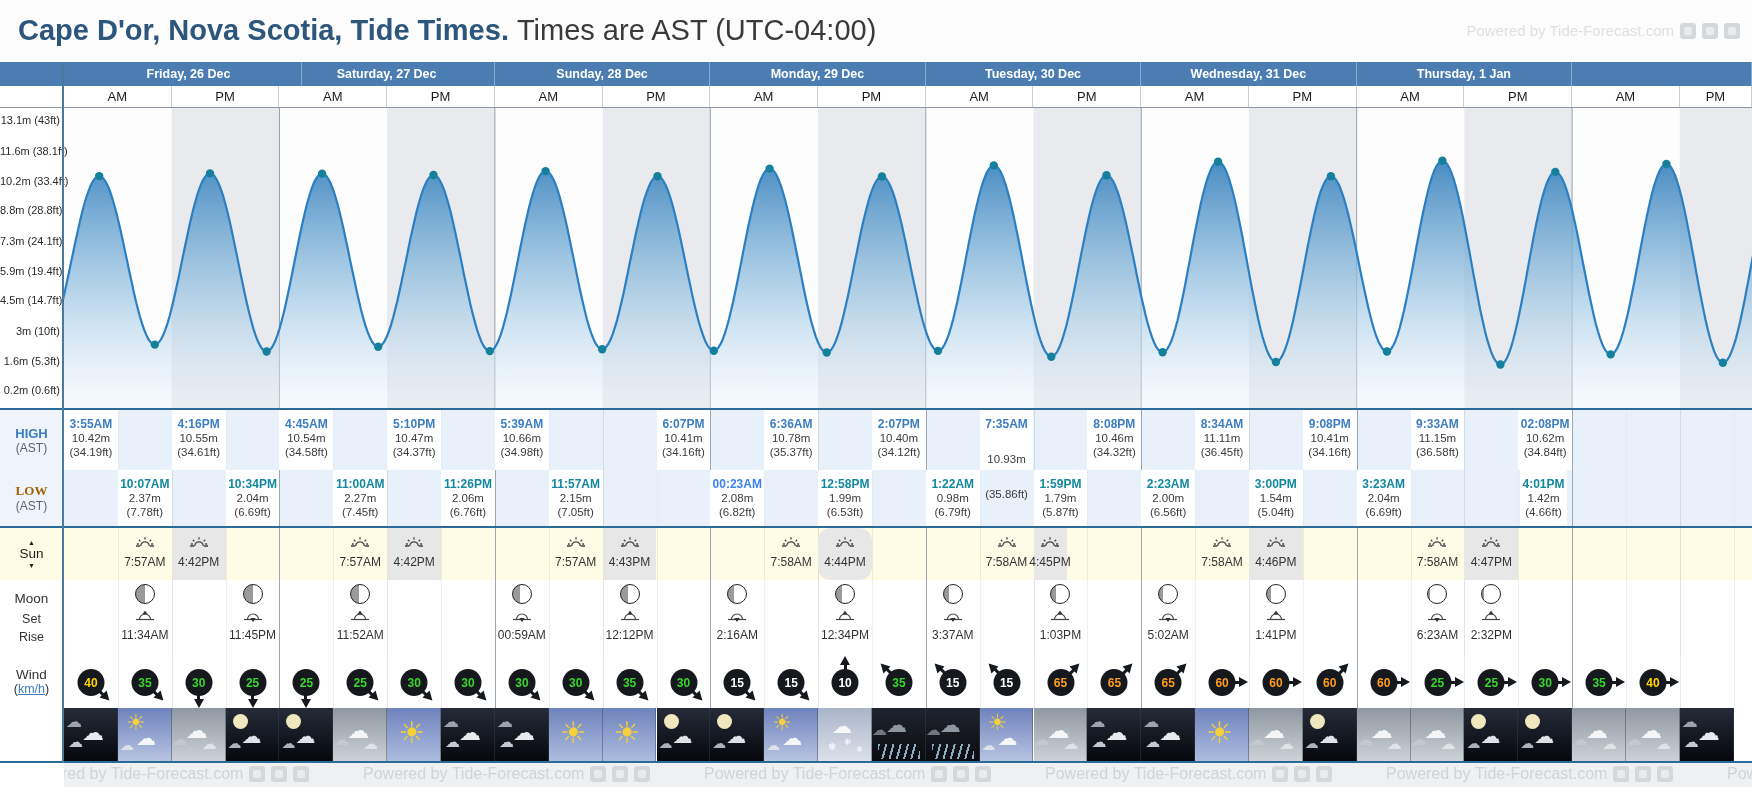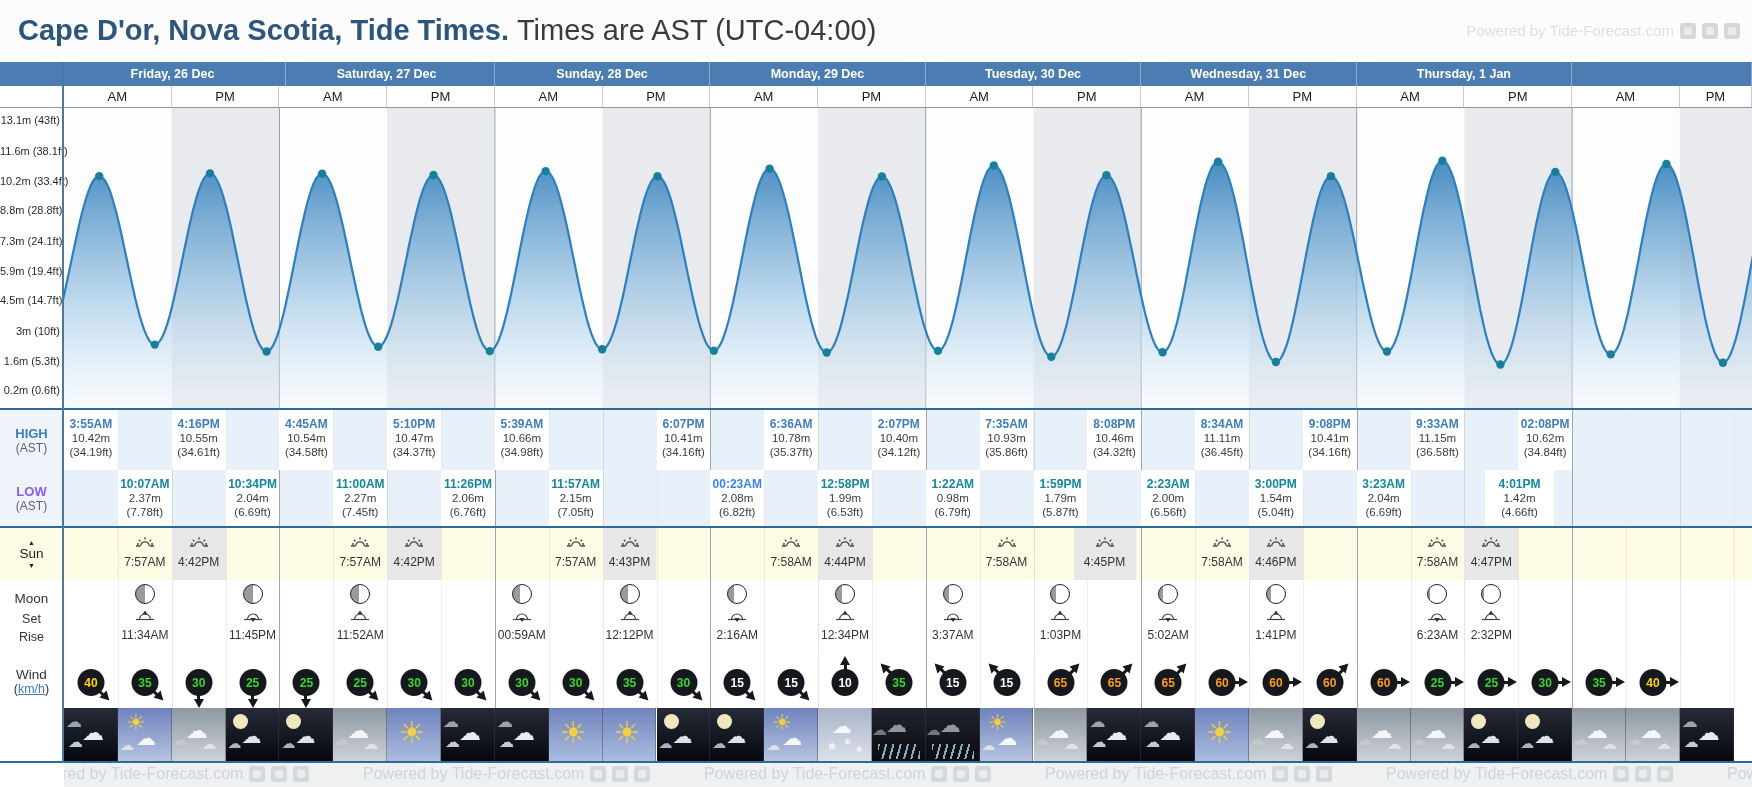--- a/index.html
+++ b/index.html
@@ -75,21 +75,21 @@
     </div>
     <div class="abs powered-top">
       <span>Powered by Tide-Forecast.com</span>
       <span class="soc"></span>
       <span class="soc"></span>
       <span class="soc"></span>
     </div>
   </div>
 
   <div class="abs day-head-row" id="dayHeadRow">
-      <div class="day-cell" style="left: 60px; width: 226px;">Friday, 26 Dec</div>
+      <div class="day-cell" style="left: 76px; width: 226px;">Friday, 26 Dec</div>
       <div class="day-cell" style="left: 279.4px; width: 215.4px;">Saturday, 27 Dec</div>
       <div class="day-cell" style="left: 494.9px; width: 215.4px;">Sunday, 28 Dec</div>
       <div class="day-cell" style="left: 710.3px; width: 215.4px;">Monday, 29 Dec</div>
       <div class="day-cell" style="left: 925.8px; width: 215.4px;">Tuesday, 30 Dec</div>
       <div class="day-cell" style="left: 1141.2px; width: 215.4px;">Wednesday, 31 Dec</div>
       <div class="day-cell" style="left: 1356.7px; width: 215.4px;">Thursday, 1 Jan</div>
       <div class="day-cell" style="left: 1572.1px; width: 179.9px;"></div>
     </div>
   <div class="abs ampm-row" id="ampmRow">
       <div class="ampm-cell" style="left: 64px; width: 107.7px;">AM</div>
@@ -251,21 +251,21 @@
         <div class="cellblock tide-cell" style="left: 764.2px; width: 53.9px;">
           <div class="tide-time" style="color: rgb(59, 126, 194);">6:36AM</div>
           <div class="tide-m">10.78m</div>
           <div class="tide-ft">(35.37ft)</div>
         </div>
         <div class="cellblock tide-cell" style="left: 871.9px; width: 53.9px;">
           <div class="tide-time" style="color: rgb(59, 126, 194);">2:07PM</div>
           <div class="tide-m">10.40m</div>
           <div class="tide-ft">(34.12ft)</div>
         </div>
-        <div class="cellblock tide-cell" style="left: 979.6px; width: 53.9px;">
+        <div class="cellblock tide-cell" style="left: 979.6px; width: 53.9px; gap: 21px;">
           <div class="tide-time" style="color: rgb(59, 126, 194);">7:35AM</div>
           <div class="tide-m">10.93m</div>
           <div class="tide-ft">(35.86ft)</div>
         </div>
         <div class="cellblock tide-cell" style="left: 1087.4px; width: 53.9px;">
           <div class="tide-time" style="color: rgb(59, 126, 194);">8:08PM</div>
           <div class="tide-m">10.46m</div>
           <div class="tide-ft">(34.32ft)</div>
         </div>
         <div class="cellblock tide-cell" style="left: 1195.1px; width: 53.9px;">
@@ -315,21 +315,21 @@
         <div class="qline" style="left: 1302.8px; background: rgb(227, 235, 242);"></div>
         <div class="qline" style="left: 1356.7px; background: rgb(154, 168, 178);"></div>
         <div class="qline" style="left: 1410.5px; background: rgb(227, 235, 242);"></div>
         <div class="qline" style="left: 1464.4px; background: rgb(207, 218, 227);"></div>
         <div class="qline" style="left: 1518.2px; background: rgb(227, 235, 242);"></div>
         <div class="qline" style="left: 1572.1px; background: rgb(154, 168, 178);"></div>
         <div class="qline" style="left: 1626px; background: rgb(227, 235, 242);"></div>
         <div class="qline" style="left: 1679.8px; background: rgb(207, 218, 227);"></div>
         <div class="qline" style="left: 1733.7px; background: rgb(227, 235, 242);"></div>
         <div class="gutter-label" style="background: rgb(238, 244, 250);">
-          <div class="lbl-main" style="color: #8b5cf6;">LOW</div>
+          <div class="lbl-main" style="color: #a16207; font-family: Liberation Serif, serif;">LOW</div>
           <div class="lbl-sub">(AST)</div>
         </div>
         <div class="cellblock tide-cell" style="left: 117.9px; width: 53.9px;">
           <div class="tide-time" style="color: rgb(18, 136, 158);">10:07AM</div>
           <div class="tide-m">2.37m</div>
           <div class="tide-ft">(7.78ft)</div>
         </div>
         <div class="cellblock tide-cell" style="left: 225.6px; width: 53.9px;">
           <div class="tide-time" style="color: rgb(18, 136, 158);">10:34PM</div>
           <div class="tide-m">2.04m</div>
@@ -378,21 +378,21 @@
         <div class="cellblock tide-cell" style="left: 1248.9px; width: 53.9px;">
           <div class="tide-time" style="color: rgb(18, 136, 158);">3:00PM</div>
           <div class="tide-m">1.54m</div>
           <div class="tide-ft">(5.04ft)</div>
         </div>
         <div class="cellblock tide-cell" style="left: 1356.7px; width: 53.9px;">
           <div class="tide-time" style="color: rgb(18, 136, 158);">3:23AM</div>
           <div class="tide-m">2.04m</div>
           <div class="tide-ft">(6.69ft)</div>
         </div>
-        <div class="cellblock tide-cell" style="left: 1485px; width: 69px; align-items: center;">
+        <div class="cellblock tide-cell" style="left: 1520px; width: 47px; align-items: center;">
           <div class="tide-time" style="color: rgb(18, 136, 158);">4:01PM</div>
           <div class="tide-m">1.42m</div>
           <div class="tide-ft">(4.66ft)</div>
         </div>
       </div>
       <div class="abs" style="left: 0px; top: 526px; width: 1752px; height: 2px; background: rgb(44, 106, 151);"></div>
       <div class="abs trow" style="top: 528px; height: 52px; background: rgb(255, 252, 230);">
         <div class="qline" style="left: 117.9px; background: rgb(239, 236, 210);"></div>
         <div class="qline" style="left: 171.7px; background: rgb(226, 223, 198);"></div>
         <div class="qline" style="left: 225.6px; background: rgb(239, 236, 210);"></div>
@@ -492,41 +492,41 @@
         <div class="cellblock sun-cell" style="left: 764.2px; width: 53.9px;">
           <div><svg width="20" height="13" viewBox="0 0 20 13">
               <g stroke="#444" stroke-width="1.3" fill="none">
                 <path d="M1,11 H5.2 M14.8,11 H19"></path>
                 <path d="M5.8,11 A4.2,4.2 0 0 1 14.2,11"></path>
                 <path d="M10,4.6 V2.2 M5.4,6.4 L3.8,4.8 M14.6,6.4 L16.2,4.8 M3.9,9 H1.9 M16.1,9 H18.1"></path>
               </g>
             </svg></div>
           <div class="sun-time">7:58AM</div>
         </div>
-        <div class="cellblock sun-cell" style="left: 818.1px; width: 53.9px; background: rgb(231, 231, 231);">
+        <div class="cellblock sun-cell" style="left: 818.1px; width: 53.9px; background: rgb(231, 231, 231); border-radius: 13px;">
           <div><svg width="20" height="13" viewBox="0 0 20 13">
               <g stroke="#444" stroke-width="1.3" fill="none">
                 <path d="M1,11 H5.2 M14.8,11 H19"></path>
                 <path d="M5.8,11 A4.2,4.2 0 0 1 14.2,11"></path>
                 <path d="M10,4.6 V2.2 M5.4,6.4 L3.8,4.8 M14.6,6.4 L16.2,4.8 M3.9,9 H1.9 M16.1,9 H18.1"></path>
               </g>
             </svg></div>
           <div class="sun-time">4:44PM</div>
         </div>
         <div class="cellblock sun-cell" style="left: 979.6px; width: 53.9px;">
           <div><svg width="20" height="13" viewBox="0 0 20 13">
               <g stroke="#444" stroke-width="1.3" fill="none">
                 <path d="M1,11 H5.2 M14.8,11 H19"></path>
                 <path d="M5.8,11 A4.2,4.2 0 0 1 14.2,11"></path>
                 <path d="M10,4.6 V2.2 M5.4,6.4 L3.8,4.8 M14.6,6.4 L16.2,4.8 M3.9,9 H1.9 M16.1,9 H18.1"></path>
               </g>
             </svg></div>
           <div class="sun-time">7:58AM</div>
         </div>
-        <div class="cellblock sun-cell" style="left: 1033.5px; width: 62px; background: rgb(231, 231, 231); margin-left: 40px;">
+        <div class="cellblock sun-cell" style="left: 1033.5px; width: 33px; background: rgb(231, 231, 231);">
           <div><svg width="20" height="13" viewBox="0 0 20 13">
               <g stroke="#444" stroke-width="1.3" fill="none">
                 <path d="M1,11 H5.2 M14.8,11 H19"></path>
                 <path d="M5.8,11 A4.2,4.2 0 0 1 14.2,11"></path>
                 <path d="M10,4.6 V2.2 M5.4,6.4 L3.8,4.8 M14.6,6.4 L16.2,4.8 M3.9,9 H1.9 M16.1,9 H18.1"></path>
               </g>
             </svg></div>
           <div class="sun-time">4:45PM</div>
         </div>
         <div class="cellblock sun-cell" style="left: 1195.1px; width: 53.9px;">

